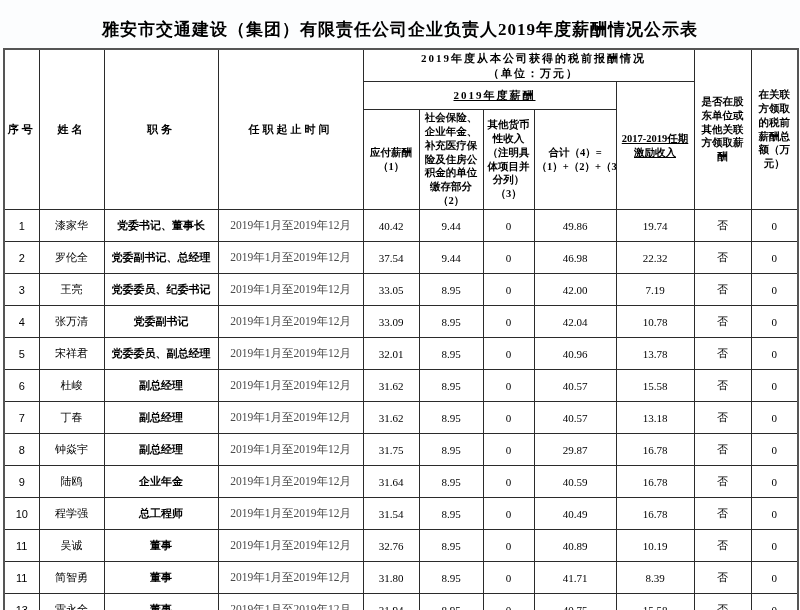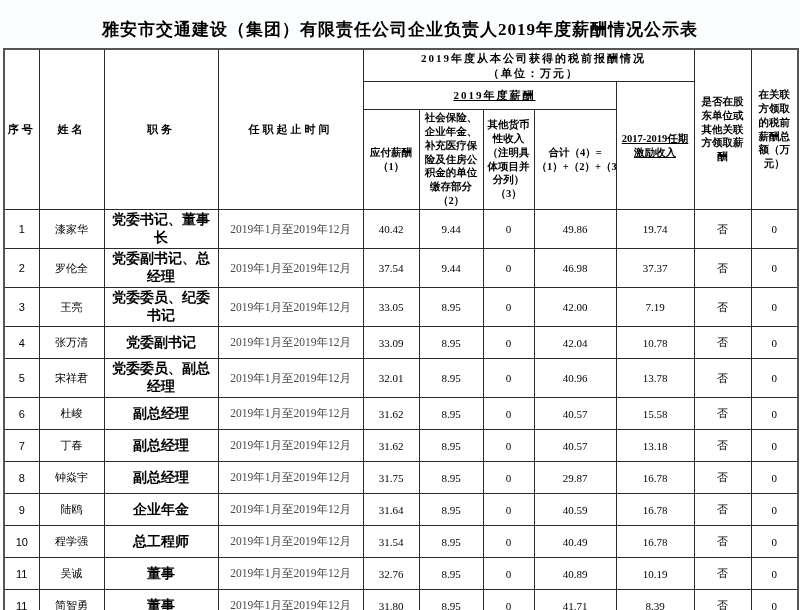--- a/index.html
+++ b/index.html
@@ -23,21 +23,21 @@
   th{
     font-weight:bold;font-size:10.5px;line-height:1.32;
   }
   .th-sp{letter-spacing:3px;font-size:11px;}
   .th-grp{letter-spacing:2px;font-size:11px;white-space:pre-line;padding-left:12px;}
   .r1{height:30px;}
   .r2{height:28px;text-decoration:underline;}
   .r3{height:92px;}
   tbody td{height:29px;font-size:11px;}
   .c-sans{font-family:"Liberation Sans","DejaVu Sans",sans-serif;font-size:11px;}
-  .c-pos{font-family:Liberation Serif, serif;font-size:14px;font-weight:600;}
+  .c-pos{font-family:Liberation Serif, serif;font-size:11px;font-weight:600;}
   .c-date{color:#4a4a4a;font-size:11.5px;}
   .c-num{font-size:11px;}
 </style>
 </head>
 <body>
 
 <div class="page">
 
   <div class="title">雅安市交通建设（集团）有限责任公司企业负责人2019年度薪酬情况公示表</div>
 
@@ -93,21 +93,21 @@
         </tr>
         <tr>
           <td class="c-sans">2</td>
           <td class="c-sans">罗伦全</td>
           <td class="c-pos">党委副书记、总经理</td>
           <td class="c-date">2019年1月至2019年12月</td>
           <td class="c-num">37.54</td>
           <td class="c-num">9.44</td>
           <td class="c-num">0</td>
           <td class="c-num">46.98</td>
-          <td class="c-num">37.37</td>
+          <td class="c-num">22.32</td>
           <td class="c-sans">否</td>
           <td class="c-num">0</td>
         </tr>
         <tr>
           <td class="c-sans">3</td>
           <td class="c-sans">王亮</td>
           <td class="c-pos">党委委员、纪委书记</td>
           <td class="c-date">2019年1月至2019年12月</td>
           <td class="c-num">33.05</td>
           <td class="c-num">8.95</td>

